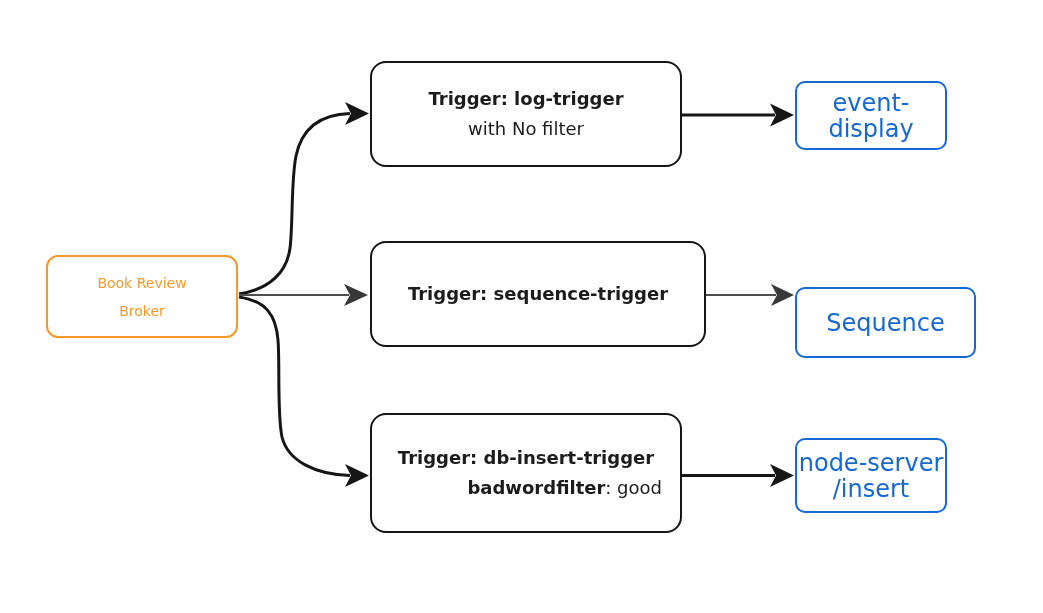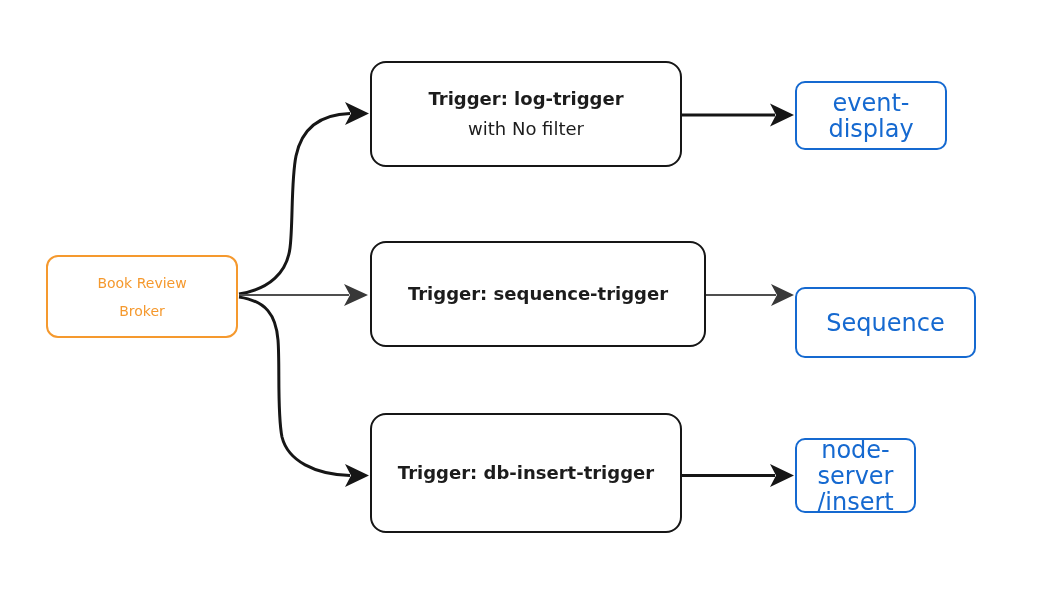--- a/index.html
+++ b/index.html
@@ -110,28 +110,29 @@
     <div class="tline"><b>Trigger: log-trigger</b><span></span></div>
     <div class="tline"><b></b><span>with No filter</span></div>
   </div>
 
   <div class="node trigger-node" style="left:370px; top:241px; width:336px; height:106px;">
     <div class="tline"><b>Trigger: sequence-trigger</b><span></span></div>
   </div>
 
   <div class="node trigger-node" style="left:370px; top:413px; width:312px; height:120px;text-align:right;">
     <div class="tline"><b>Trigger: db-insert-trigger</b><span></span></div>
+    <div class="tline shift-right"><b>badwordfilter</b><span>: good</span></div>
   </div>
 
   <div class="node sink-node" style="left:795px; top:81px; width:152px; height:69px;">
     <div class="sline">event-display</div>
   </div>
 
   <div class="node sink-node" style="left:795px; top:260px; width:181px; height:71px;margin-top:27px;">
     <div class="sline">Sequence</div>
   </div>
 
-  <div class="node sink-node" style="left:795px; top:438px; width:121px; height:75px;">
+  <div class="node sink-node" style="left:795px; top:438px; width:152px; height:75px;">
     <div class="sline">node-server</div>
     <div class="sline">/insert</div>
   </div>
 
 </div>
 
 </body></html>

